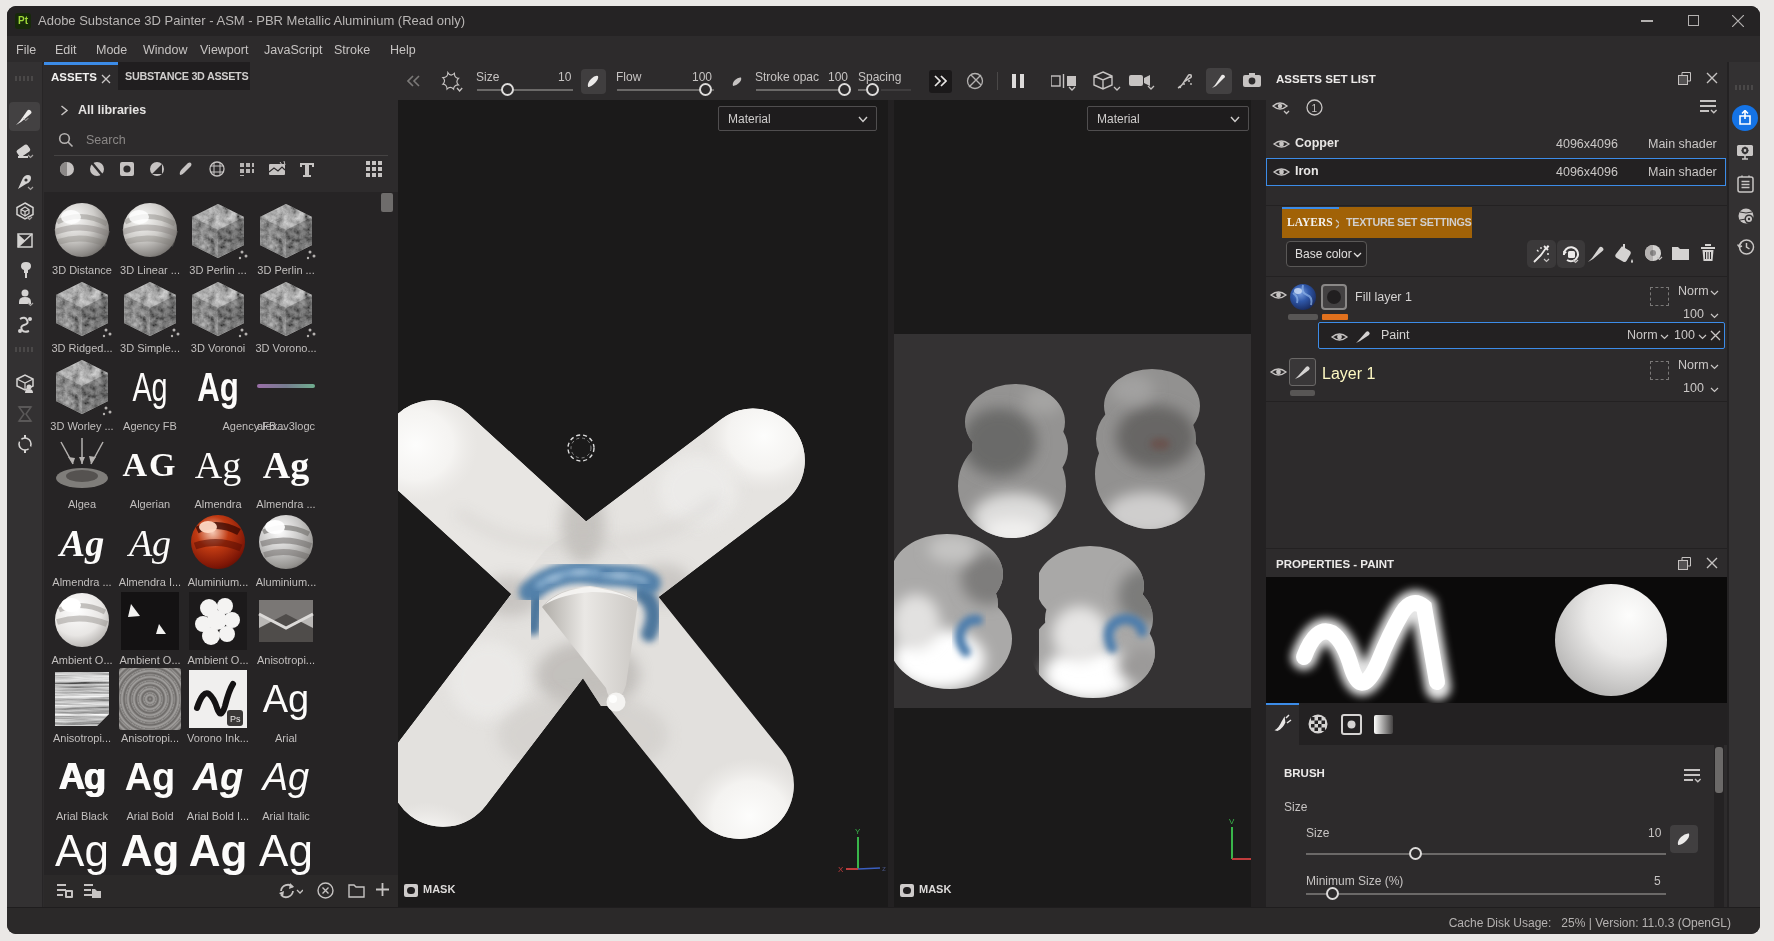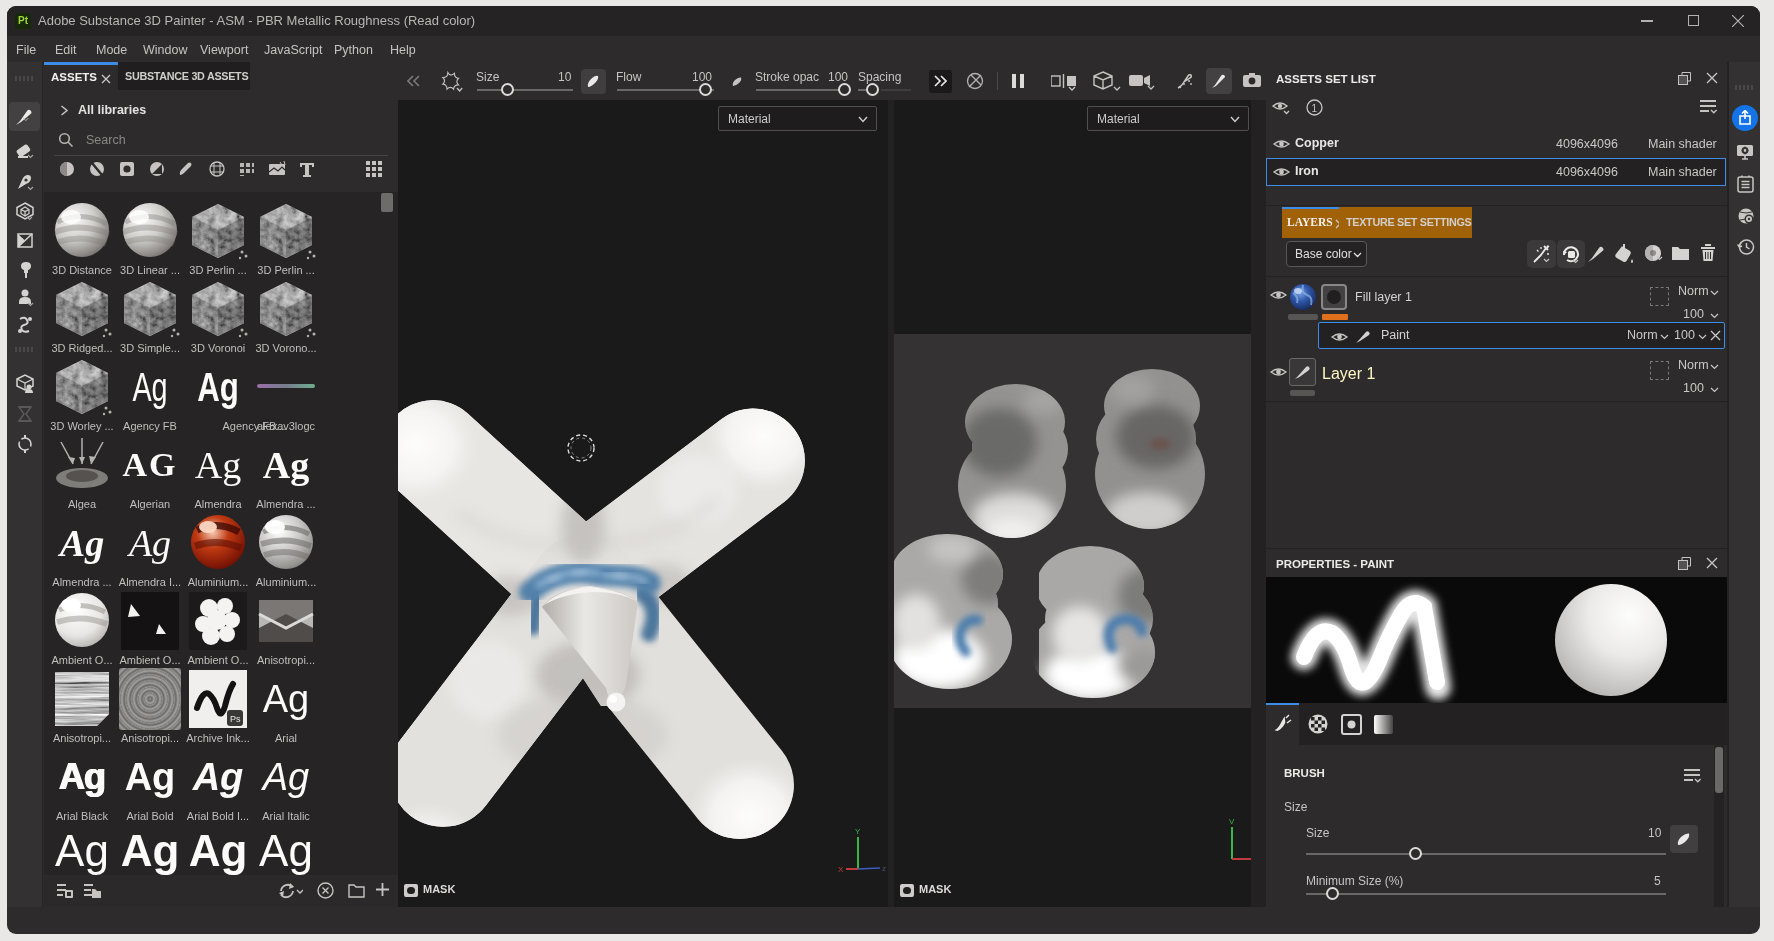--- a/index.html
+++ b/index.html
@@ -46,41 +46,41 @@
         <stop offset="0.85" stop-color="#b5b2af"></stop>
         <stop offset="1" stop-color="#7c7975"></stop>
     </radialGradient>
   </defs>
 </svg>
 <div id="win">
 
   <div class="abs" style="left:0;top:0;width:1753px;height:30px;background:#252324;">
     <div class="abs" style="left:8px;top:7px;width:16px;height:16px;border-radius:3px;background:#17290a;
       color:#9fd838;font-size:10px;font-weight:bold;text-align:center;line-height:16px;">Pt</div>
-    <div class="abs" style="left:31px;top:7px;font-size:13px;color:#b9b6b5;">Adobe Substance 3D Painter - ASM - PBR Metallic Roughness (Read color)</div>
+    <div class="abs" style="left:31px;top:7px;font-size:13px;color:#b9b6b5;">Adobe Substance 3D Painter - ASM - PBR Metallic Aluminium (Read only)</div>
     <svg class="abs" style="left:1634px;top:14px;" width="12" height="2">
         <rect width="12" height="2" fill="#b4b1b0"></rect>
       </svg>
     <svg class="abs" style="left:1681px;top:9px;" width="11" height="11">
         <rect x="0.5" y="0.5" width="10" height="10" fill="none" stroke="#b4b1b0"></rect>
       </svg>
     <svg class="abs" style="left:1725px;top:9px;" width="12" height="12">
         <path d="M0 0 L12 12 M12 0 L0 12" stroke="#b4b1b0" stroke-width="1.2"></path>
       </svg>
   </div>
 
   <div class="abs" style="left:0;top:30px;width:1753px;height:26px;background:#2d2b2c;
      font-size:12.5px;color:#c6c3c2;">
     <span class="abs" style="left:9px;top:7px;">File</span>
     <span class="abs" style="left:48px;top:7px;">Edit</span>
     <span class="abs" style="left:89px;top:7px;">Mode</span>
     <span class="abs" style="left:136px;top:7px;">Window</span>
     <span class="abs" style="left:193px;top:7px;">Viewport</span>
     <span class="abs" style="left:257px;top:7px;">JavaScript</span>
-    <span class="abs" style="left:327px;top:7px;">Python</span>
+    <span class="abs" style="left:327px;top:7px;">Stroke</span>
     <span class="abs" style="left:383px;top:7px;">Help</span>
   </div>
 
   <div class="abs" style="left:0;top:56px;width:1753px;height:847px;background:#2d2b2c;border-top:1px solid #1f1d1e;"></div>
 
   <div id="leftrail" class="abs" style="left:0;top:56px;width:36px;height:845px;background:#333132;border-right:1px solid #272526;">
     <div class="abs" style="left:8px;top:14px;width:20px;height:5px;background:repeating-linear-gradient(90deg,#4a4848 0 2px,#333132 2px 4px);"></div>
     <div class="abs" style="left:2px;top:40px;width:31px;height:29px;background:#434142;border-radius:4px;"></div>
     <svg class="abs" style="left:8px;top:46px;" width="19" height="18">
         <path d="M1 17 L5 13 L12 3 Q13.5 1 15.5 2.5 Q17.5 4.5 15.5 6 L6 14 Z" fill="#eceae9"></path>
@@ -506,21 +506,21 @@
         </div>
       <div class="abs" style="left:72px;top:540px;width:68px;text-align:center;font-size:11px;color:#c2bfbe;white-space:nowrap;overflow:hidden;">Anisotropi...</div>
       <div class="abs" style="left:143px;top:476px;width:62px;height:62px;overflow:hidden;">
           <svg width="62" height="62">
             <rect x="2" y="2" width="58" height="58" fill="#f0efee"></rect>
             <path d="M10 40 q6 -18 12 -14 q5 4 8 14 q4 12 8 -2 q4 -16 8 -22" stroke="#141213" stroke-width="6" fill="none" stroke-linecap="round"></path>
             <rect x="40" y="42" width="16" height="16" rx="3" fill="#3a3837"></rect>
             <text x="43" y="54" font-size="9" fill="#e8e6e5" font-family="Liberation Sans">Ps</text>
           </svg>
         </div>
-      <div class="abs" style="left:140px;top:540px;width:68px;text-align:center;font-size:11px;color:#c2bfbe;white-space:nowrap;overflow:hidden;">Archive Ink...</div>
+      <div class="abs" style="left:140px;top:540px;width:68px;text-align:center;font-size:11px;color:#c2bfbe;white-space:nowrap;overflow:hidden;">Vorono Ink...</div>
       <div class="abs" style="left:211px;top:476px;width:62px;height:62px;overflow:hidden;">
           <div style="width:62px;height:62px;display:flex;align-items:center;justify-content:center;color:#fcfbfa;font-size:38px;">Ag</div>
         </div>
       <div class="abs" style="left:208px;top:540px;width:68px;text-align:center;font-size:11px;color:#c2bfbe;white-space:nowrap;overflow:hidden;">Arial</div>
       <div class="abs" style="left:7px;top:554px;width:62px;height:62px;overflow:hidden;">
           <div style="width:62px;height:62px;display:flex;align-items:center;justify-content:center;color:#fcfbfa;font-size:36px;font-weight:900;letter-spacing:-1px;text-shadow:0.8px 0 #fcfbfa, -0.8px 0 #fcfbfa;">Ag</div>
         </div>
       <div class="abs" style="left:4px;top:618px;width:68px;text-align:center;font-size:11px;color:#c2bfbe;white-space:nowrap;overflow:hidden;">Arial Black</div>
       <div class="abs" style="left:75px;top:554px;width:62px;height:62px;overflow:hidden;">
           <div style="width:62px;height:62px;display:flex;align-items:center;justify-content:center;color:#fcfbfa;font-size:38px;font-weight:bold;">Ag</div>
@@ -1120,13 +1120,16 @@
         <circle cx="12" cy="12" r="3" fill="#c9c6c5"></circle>
         <circle cx="12" cy="12" r="1.2" fill="#333132"></circle>
       </svg>
     <svg class="abs" style="left:8px;top:176px;" width="18" height="18">
         <circle cx="9.5" cy="9" r="7" fill="none" stroke="#c9c6c5" stroke-width="1.5"></circle>
         <path d="M2.5 9 a7 7 0 0 1 2 -5 M2.5 9 l-2 -2.5 M2.5 9 l2.5 -1" stroke="#c9c6c5" stroke-width="1.5" fill="none"></path>
         <path d="M9.5 5 V9 L12.5 11" stroke="#c9c6c5" stroke-width="1.5" fill="none"></path>
       </svg>
   </div>
 
+  <div class="abs" style="left:0;top:901px;width:1753px;height:27px;background:#2b2929;border-top:1px solid #1f1d1e;">
+    <div class="abs" style="right:29px;top:8px;font-size:12px;color:#b5b2b1;">Cache Disk Usage:&nbsp;&nbsp;&nbsp;25% | Version: 11.0.3 (OpenGL)</div>
+  </div>
 </div>
 
 </body></html>

